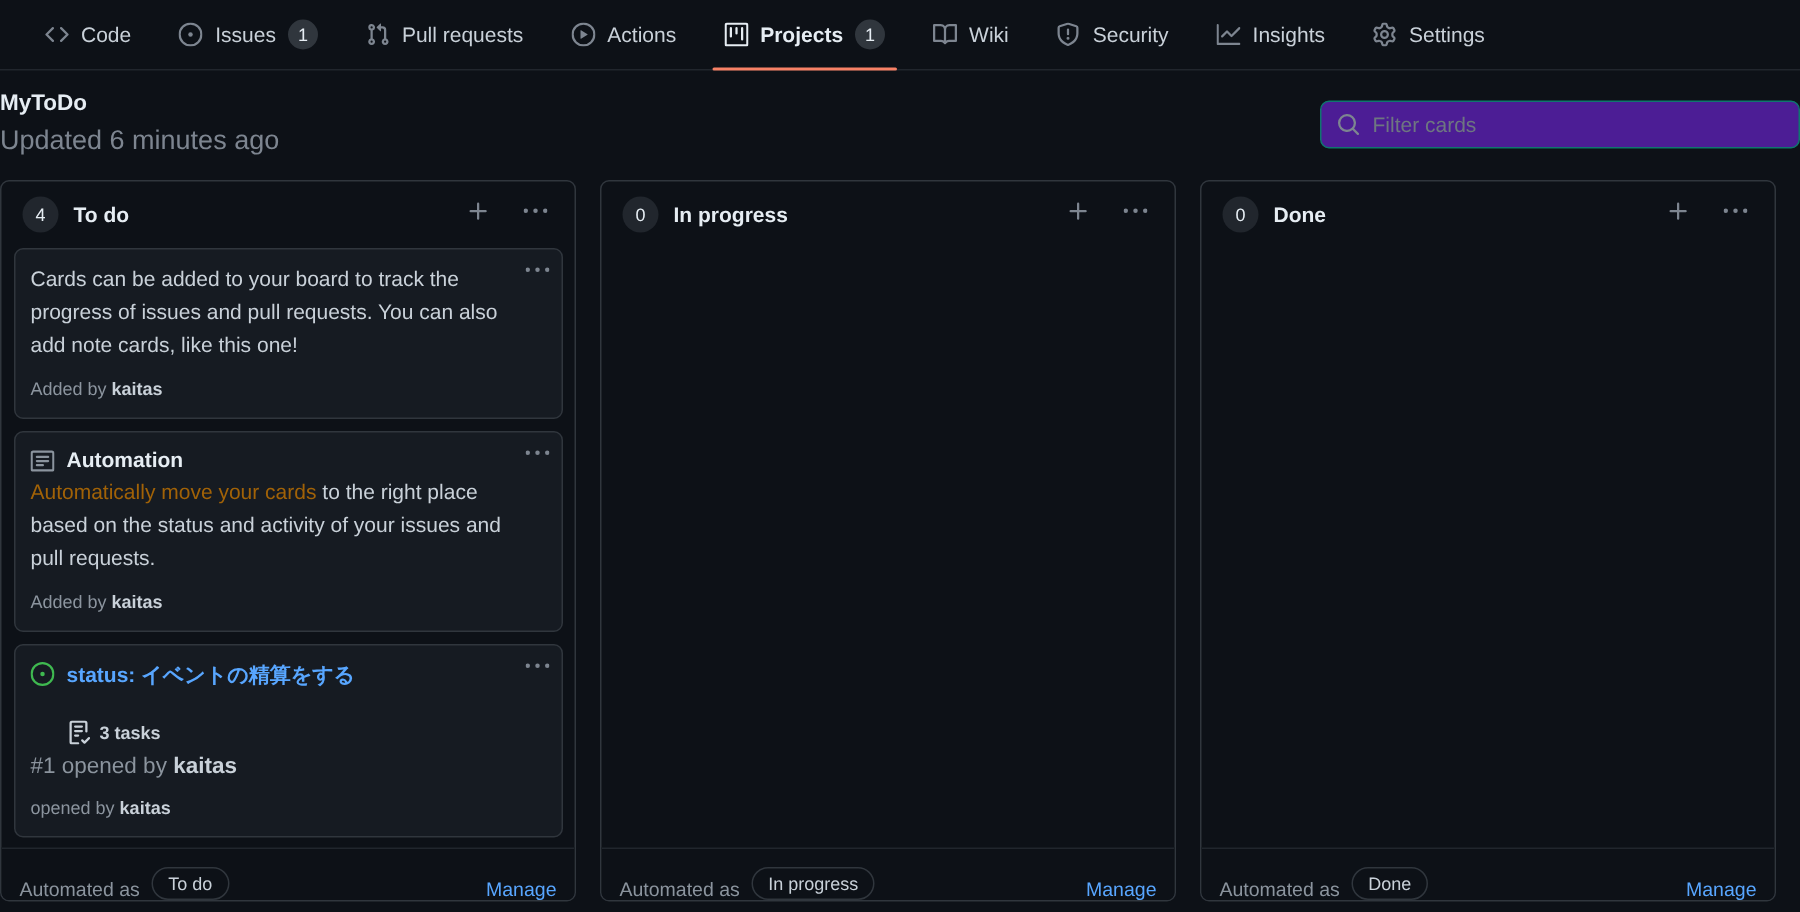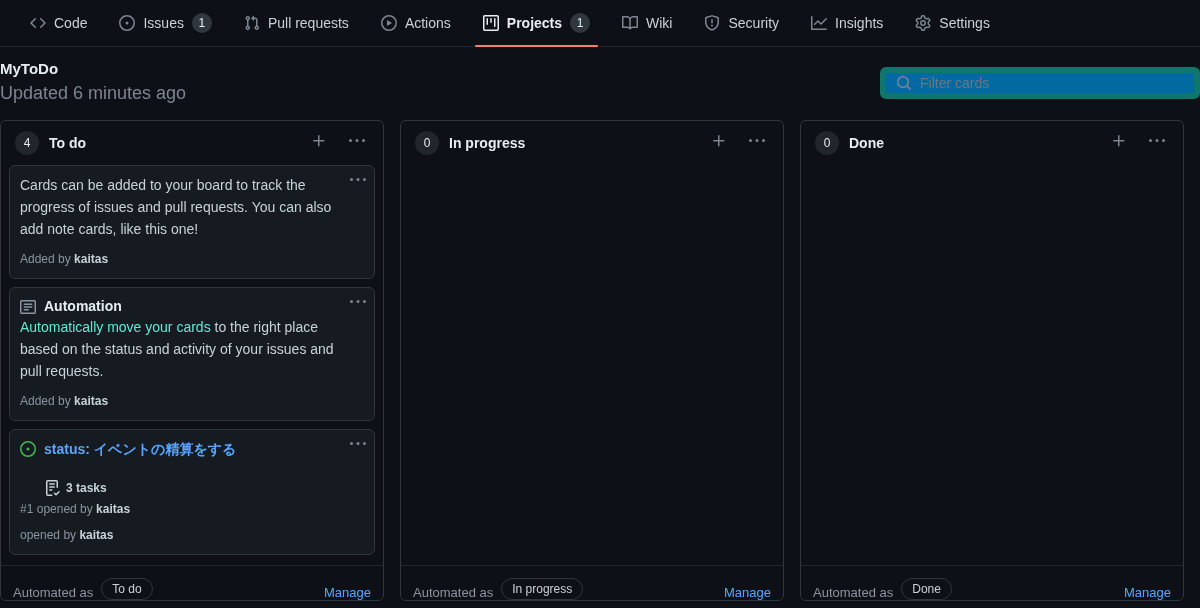--- a/index.html
+++ b/index.html
@@ -82,22 +82,22 @@
   .filter-wrap {
     position: absolute;
     right: 0px;
     top: 20px;
     width: 320px;
     height: 32px;
   }
   .filter-box {
     width: 100%;
     height: 32px;
-    background: #0369a1;
-    border: 6px solid #0f766e;
+    background: #4c1d95;
+    border: 1px solid #0f766e;
     border-radius: 6px;
     display: flex;
     align-items: center;
     padding: 0 10px;
     gap: 8px;
   }
   .filter-box .s-ico { color: #7d8590; display: flex; }
   .filter-box input {
     flex: 1;
     background: transparent;
@@ -209,41 +209,41 @@
     line-height: 20px;
   }
   .card-link {
     font-size: 14px;
     font-weight: bold;
     color: #58a6ff;
     line-height: 22px;
     text-decoration: none;
     cursor: pointer;
   }
-  .inline-link { color: #5eead4; text-decoration: none; cursor: pointer; }
+  .inline-link { color: #a16207; text-decoration: none; cursor: pointer; }
   .card-meta {
     font-size: 12px;
     color: #8b949e;
     margin-top: 10px;
     line-height: 18px;
   }
   .card-meta b { color: #c9d1d9; font-weight: bold; }
   .task-row {
     display: flex;
     align-items: center;
     gap: 6px;
     margin-top: 20px;
     padding-left: 24px;
     font-size: 12px;
     font-weight: bold;
     color: #c9d1d9;
   }
   .task-row .tk-ico { color: #c9d1d9; display: flex; }
   .issue-meta {
-    font-size: 12px;
+    font-size: 15px;
     color: #8b949e;
     margin-top: 6px;
     padding-left: 0px;
   }
   .issue-meta b { color: #c9d1d9; font-weight: bold; }
   .green-ico { color: #3fb950; display: flex; }
 
   .col-foot {
     flex: 0 0 35px;
     height: 35px;

